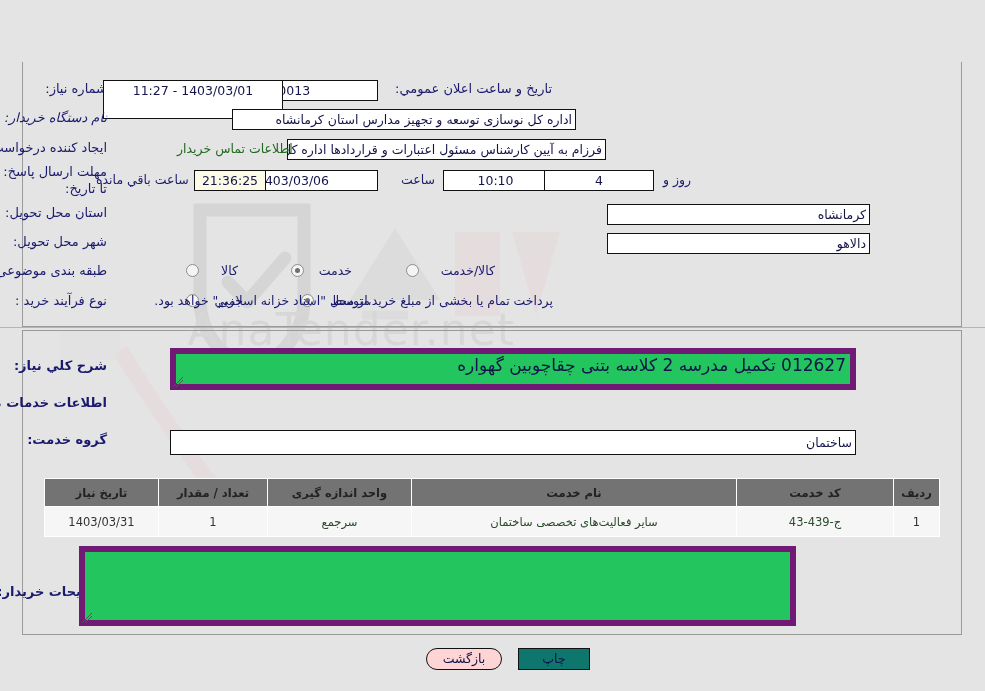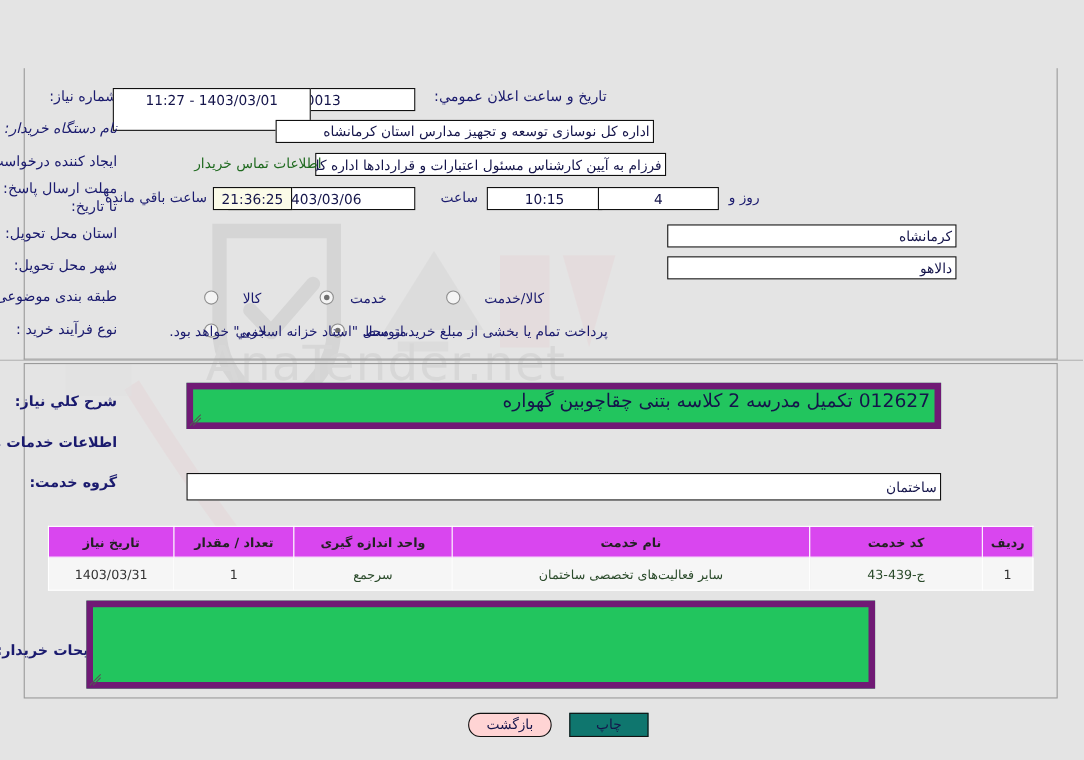--- a/index.html
+++ b/index.html
@@ -168,21 +168,21 @@
     width: 895px;
     z-index: 3;
   }
   table.items {
     border-collapse: collapse;
     width: 895px;
     font-size: 11.5px;
     table-layout: fixed;
   }
   table.items th {
-    background: #d946ef;
+    background: #737373;
     color: #222222;
     font-weight: bold;
     height: 25px;
     border: 1px solid #ffffff;
     text-align: center;
     font-size: 11.5px;
   }
   table.items td {
     background: #f6f6f6;
     color: #2a4a2a;
@@ -244,30 +244,30 @@
   <div class="panel"></div>
   <div class="sep"></div>
 
   <div class="lbl" style="right:878px; top:81px;">شماره نیاز:</div>
   <div class="fld c" style="right:607px; top:80px; width:263px; height:21px; line-height:19px;">1103003384000013</div>
 
   <div class="lbl" style="right:433px; top:81px;">تاریخ و ساعت اعلان عمومي:</div>
   <div class="fld c" style="right:698px; top:80px; width:180px; height:39px; line-height:19px; left:103px; right:auto;">1403/03/01 - 11:27</div>
 
   <div class="lbl" style="right:878px; top:110px;font-style:italic;">نام دستگاه خریدار:</div>
-  <div class="fld r" style="left:232px; top:109px; width:344px; height:21px; line-height:19px;margin-left:19px;">اداره کل نوسازی  توسعه و تجهیز مدارس استان کرمانشاه</div>
+  <div class="fld r" style="left:232px; top:109px; width:344px; height:21px; line-height:19px;">اداره کل نوسازی  توسعه و تجهیز مدارس استان کرمانشاه</div>
 
   <div class="lbl" style="right:878px; top:140px;">ایجاد کننده درخواست:</div>
   <div class="fld r" style="left:287px; top:139px; width:319px; height:21px; line-height:19px;">فرزام به آیین کارشناس مسئول اعتبارات و قراردادها اداره کل نوسازی  توسعه و تج</div>
   <a class="link" style="left:177px; top:141px;">اطلاعات تماس خریدار</a>
 
   <div class="lbl" style="right:878px; top:163px; white-space:normal; width:105px; text-align:right; line-height:17px;">مهلت ارسال پاسخ: تا تاریخ:</div>
   <div class="fld c" style="right:607px; top:170px; width:170px; height:21px; line-height:19px;">1403/03/06</div>
   <div class="plain" style="right:550px; top:172px;">ساعت</div>
-  <div class="fld c" style="right:437px; top:170px; width:105px; height:21px; line-height:19px;">10:15</div>
+  <div class="fld c" style="right:437px; top:170px; width:105px; height:21px; line-height:19px;">10:10</div>
   <div class="fld c" style="right:331px; top:170px; width:110px; height:21px; line-height:19px; left:auto;">4</div>
   <div class="plain" style="right:294px; top:172px;">روز و</div>
   <div class="fld c yellowish" style="left:194px; top:170px; width:72px; height:21px; line-height:19px;">21:36:25</div>
   <div class="plain" style="left:96px; top:172px;">ساعت باقي مانده</div>
 
   <div class="lbl" style="right:878px; top:205px;">استان محل تحویل:</div>
   <div class="fld r" style="left:607px; top:204px; width:263px; height:21px; line-height:19px;">کرمانشاه</div>
 
   <div class="lbl" style="right:878px; top:234px;">شهر محل تحویل:</div>
   <div class="fld r" style="left:607px; top:233px; width:263px; height:21px; line-height:19px;">دالاهو</div>

